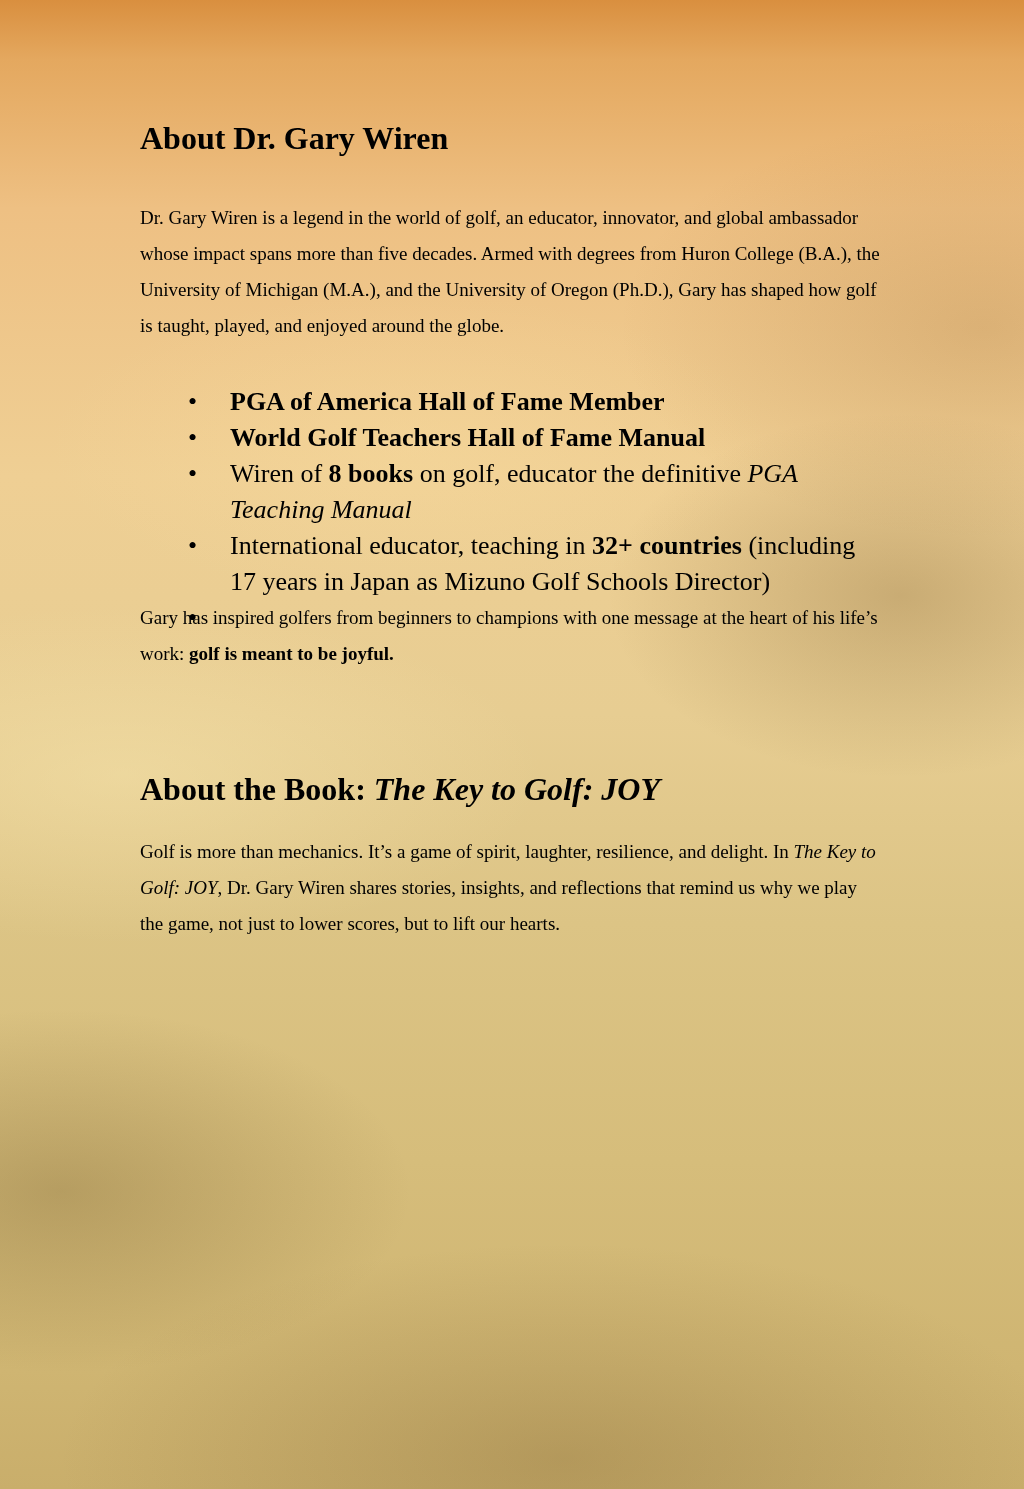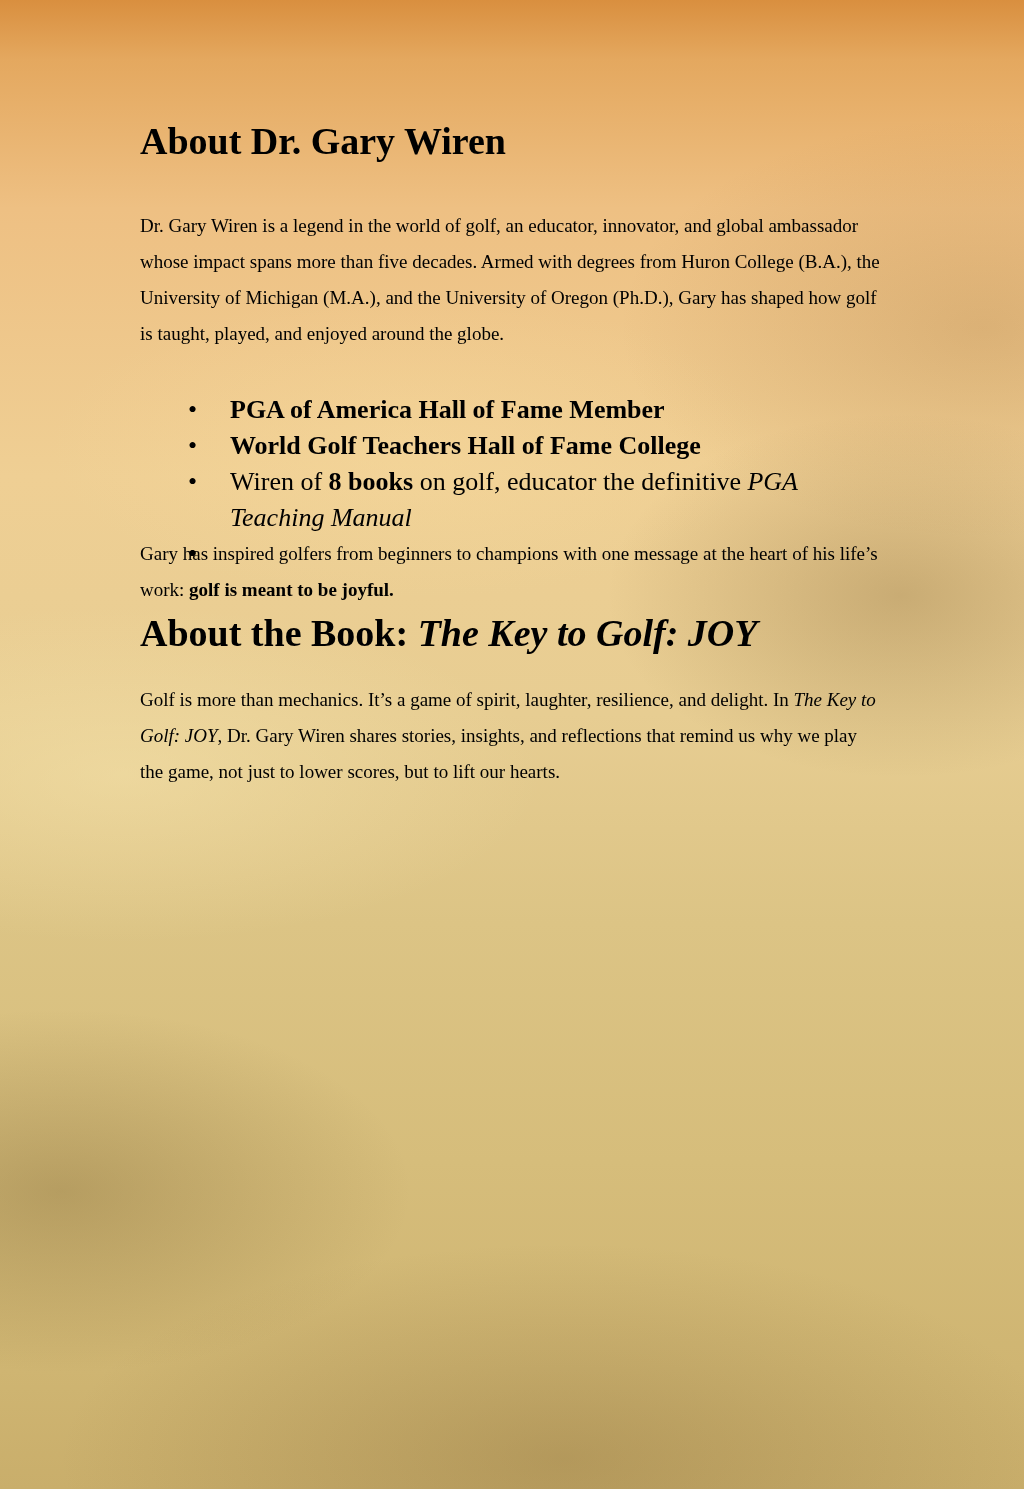--- a/index.html
+++ b/index.html
@@ -37,26 +37,26 @@
         #c9ae6b 100%);
   }
   .content {
     position: absolute;
     left: 140px;
     top: 0;
     width: 742px;
   }
   h1 {
     margin: 0;
-    font-size: 38px;
+    font-size: 32px;
     font-weight: bold;
     line-height: 1.25;
   }
   .h1-author { margin-top: 118px; }
-  .h2-book   { line-height: 1.35; }
+  .h2-book   { margin-top: 96px; line-height: 1.35; }
   p {
     margin: 0;
     font-size: 19px;
     line-height: 36px;
   }
   .intro   { margin-top: 42px; }
   .closing { }
   .book-body { margin-top: 23px; }
   ul.credentials {
     list-style: none;
@@ -83,23 +83,23 @@
 <div class="backdrop"></div>
 
 <div class="content">
 
   <h1 class="h1-author">About Dr. Gary Wiren</h1>
 
   <p class="intro"><span>Dr. Gary Wiren is a legend in the world of golf, an educator, innovator, and global ambassador whose impact spans more than five decades. Armed with degrees from Huron College (B.A.), the University of Michigan (M.A.), and the University of Oregon (Ph.D.), Gary has shaped how golf is taught, played, and enjoyed around the globe.</span></p>
 
   <ul class="credentials">
       <li><span class="marker">•</span><span><span class="b">PGA of America Hall of Fame Member</span></span></li>
-      <li><span class="marker">•</span><span><span class="b">World Golf Teachers Hall of Fame College</span></span></li>
+      <li><span class="marker">•</span><span><span class="b">World Golf Teachers Hall of Fame Manual</span></span></li>
       <li><span class="marker">•</span><span><span>Wiren of </span><span class="b">8 books</span><span> on golf, educator the definitive </span><span class="i">PGA Teaching Manual</span></span></li>
-      <li><span class="marker">•</span></li>
+      <li><span class="marker">•</span><span><span>International educator, teaching in </span><span class="b">32+ countries</span><span> (including 17 years in Japan as Mizuno Golf Schools Director)</span></span></li>
       <li><span class="marker">•</span></li>
     </ul>
 
   <p class="closing"><span>Gary has inspired golfers from beginners to champions with one message at the heart of his life’s work: </span><span class="b">golf is meant to be joyful.</span></p>
 
   <h1 class="h2-book"><span class="b">About the Book: </span><span class="b i">The Key to Golf: JOY</span></h1>
 
   <p class="book-body"><span>Golf is more than mechanics. It’s a game of spirit, laughter, resilience, and delight. In </span><span class="i">The Key to Golf: JOY</span><span>, Dr. Gary Wiren shares stories, insights, and reflections that remind us why we play the game, not just to lower scores, but to lift our hearts.</span></p>
 
 </div>

